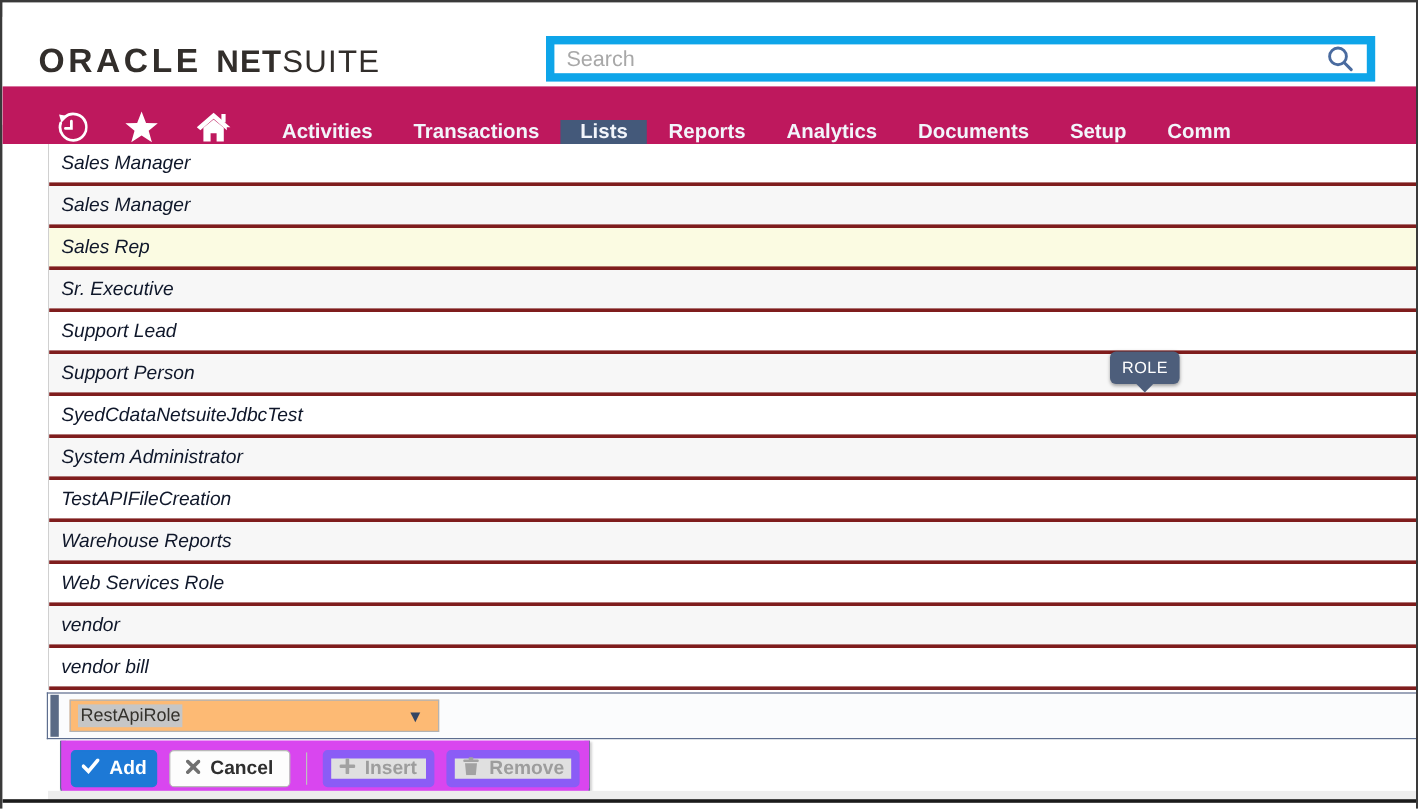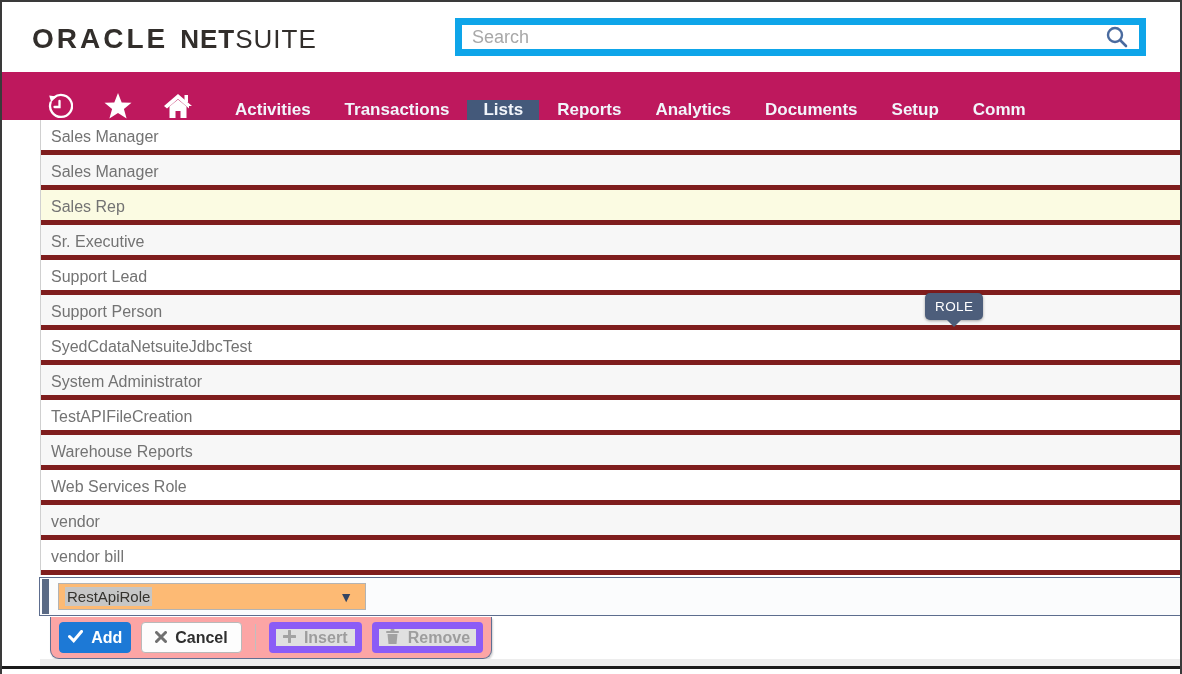--- a/index.html
+++ b/index.html
@@ -1,21 +1,21 @@
 <!DOCTYPE html>
 <html><head>
 <meta charset="utf-8">
 <style>
   * { margin:0; padding:0; box-sizing:border-box; }
   body { background:#fff; font-family:"Liberation Sans", sans-serif; }
   .viewport { position:relative; width:1182px; height:674px; background:#fff;
     border:2px solid #3a3a3a; border-bottom:none; overflow:hidden; }
 
   
-  .header { position:absolute; top:0; left:0; right:0; height:90px; background:#fff; }
+  .header { position:absolute; top:12px; left:0; right:0; height:90px; background:#fff; }
   .logo { position:absolute; left:30px; top:21px; color:#322e2b; white-space:nowrap; }
   .logo .oracle { font-weight:bold; font-size:28px; letter-spacing:3px; }
   .logo .net { font-weight:bold; font-size:26px; letter-spacing:1px; margin-left:12px; }
   .logo .suite { font-weight:400; font-size:26px; letter-spacing:1px; }
   .search-wrap { position:absolute; left:453px; top:16px; width:691px; height:38px;
     border:7px solid #0ea5e9; background:#fff; display:flex; align-items:center; }
   .search-input { flex:1; height:100%; border:none; outline:none; font-size:18px;
     color:#555; padding:0 10px; font-family:"Liberation Sans", sans-serif; background:transparent; }
   .search-input::placeholder { color:#a8a8a8; }
   .search-icon { width:44px; display:flex; align-items:center; justify-content:center; cursor:pointer; }
@@ -24,44 +24,44 @@
   .nav { position:absolute; top:70px; left:0; right:0; height:48px; background:#be185d;
     display:flex; align-items:flex-end; }
   .nav-icons { display:flex; align-items:center; gap:30px; padding:0 26px 0 44px; }
   .nav-icon { display:flex; align-items:center; cursor:pointer; }
   .nav-item { display:flex; align-items:center; padding:0 16px; margin-right:2px;
     color:#f2f5fb; font-weight:bold; font-size:17px; cursor:pointer; white-space:nowrap; }
   .nav-item.active { background:#44597a; }
 
   
   .list { position:absolute; top:118px; left:38px; right:0; border-left:1px solid #d0d0d0; }
-  .row { height:35px; line-height:34px; padding-left:10px; font-size:16px; color:#737373;
-    border-bottom:5px solid #7f1d1d; background:#fff; cursor:pointer; }
+  .row { height:35px; line-height:34px; padding-left:10px; font-size:16px; color:#0f172a;
+    border-bottom:3px solid #7f1d1d; background:#fff; cursor:pointer;font-style:italic; }
   .row.alt { background:#f7f7f7; }
   .row.highlight { background:#fbfbe2; }
 
   
   .tooltip { position:absolute; left:923px; top:291px; background:#4d5e7b; color:#fff;
     font-size:13.5px; letter-spacing:.4px; padding:6px 10px; border-radius:5px;
     box-shadow:0 1px 3px rgba(0,0,0,.35); }
   .tooltip::after { content:""; position:absolute; top:100%; left:50%; margin-left:-7px;
     border:7px solid transparent; border-top-color:#4d5e7b; border-bottom-width:0; }
 
   
   .editor-row { position:absolute; top:575px; left:37px; right:0; height:39px;
     background:#fbfcfd; border:1px solid #5d6d8e; border-right:none; }
   .indicator { position:absolute; left:2px; top:1px; bottom:1px; width:7px; background:#5a6a85; }
   .combo { position:absolute; left:18px; top:5px; width:308px; height:27px; background:#fdba74;
     border:1px solid #b3b3b3; display:flex; align-items:center; cursor:text; }
   .combo .value { margin-left:6px; font-size:15px; color:#34322d; background:#c6c6c6; padding:1px 2px; }
   .combo .caret { margin-left:auto; margin-right:12px; color:#344563; font-size:14px; cursor:pointer; }
 
   
-  .actions-panel { position:absolute; top:615px; left:48px; width:442px; height:42px;
-    background:#fca5a5; border:1px solid #5f6f92; border-top:none; border-radius:0 0 9px 9px;
+  .actions-panel { position:absolute; top:615px; left:48px; width:442px; height:48px;
+    background:#d946ef; border:1px solid #5f6f92; border-top:none; border-radius:0 0 9px 9px;
     display:flex; align-items:center; padding:0 8px; gap:10px;
     box-shadow:1px 2px 2px rgba(0,0,0,.18); }
   .btn { height:31px; border-radius:4px; font-weight:bold; font-size:16px;
     font-family:"Liberation Sans", sans-serif; display:flex; align-items:center;
     justify-content:center; gap:8px; cursor:pointer; }
   .btn-add { width:73px; background:#1d79d6; color:#fff; border:1px solid #1d79d6; }
   .btn-cancel { width:101px; background:#fdfdfd; color:#2f2f2f; border:1px solid #b9b9b9; }
   .sep { width:1px; height:27px; background:#bfbfbf; margin:0 3px; }
   .btn-disabled { background:#e0e0e0; color:#9d9d9d; border:7px solid #8b5cf6; cursor:default; }
   .btn-insert { width:94px; }

